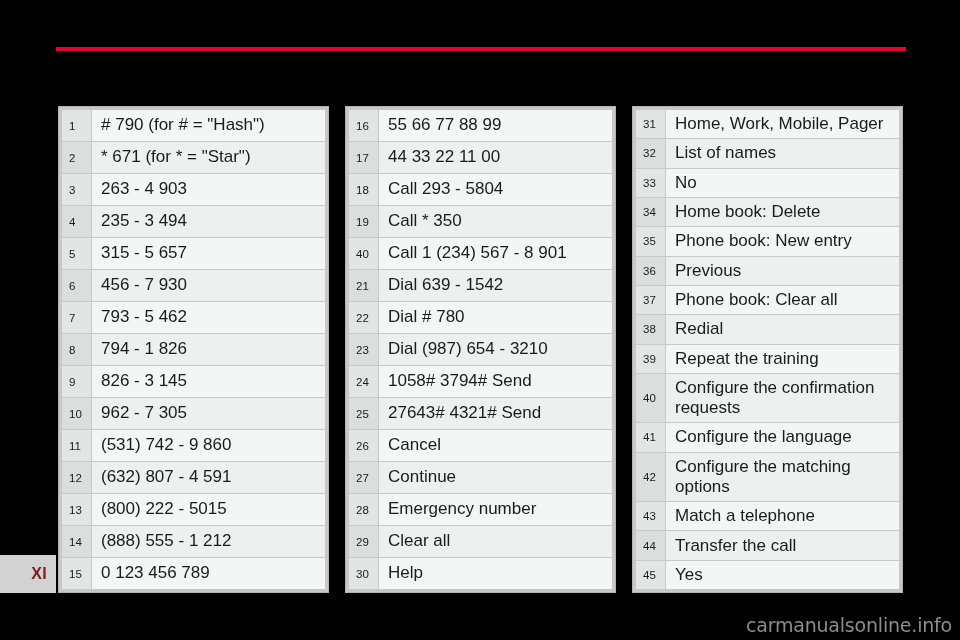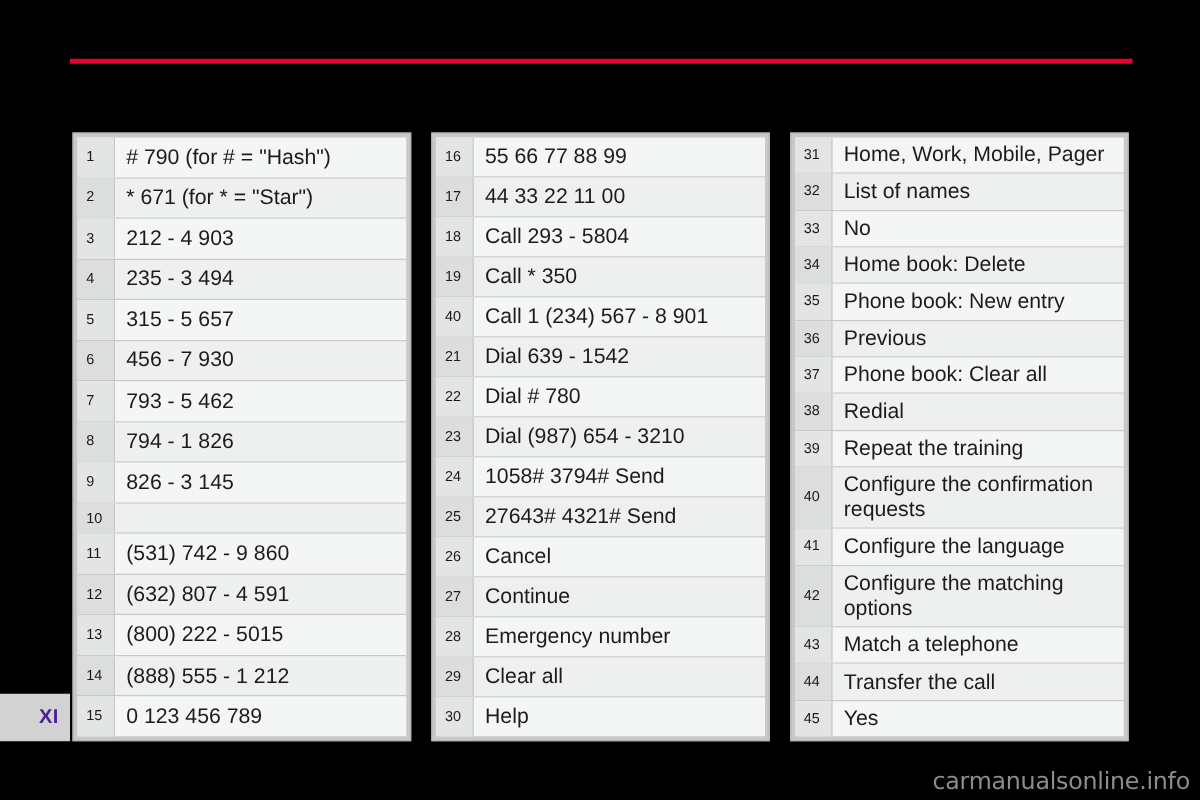--- a/index.html
+++ b/index.html
@@ -34,21 +34,21 @@
     width: 56px;
     height: 38px;
     background: #d2d2d2;
     display: flex;
     align-items: center;
     justify-content: flex-end;
     box-sizing: border-box;
     padding-right: 9px;
   }
   #page-tab .num {
-    color: #4c1d95;
+    color: #7f1d1d;
     font-size: 16px;
     font-weight: bold;
     letter-spacing: 0.3px;
   }
 
   
   #tables {
     position: absolute;
     left: 58px;
     top: 106px;
@@ -133,21 +133,21 @@
       <div class="row">
         <div class="idx">1</div>
         <div class="txt"># 790 (for # = "Hash")</div>
       </div>
       <div class="row alt">
         <div class="idx">2</div>
         <div class="txt">* 671 (for * = "Star")</div>
       </div>
       <div class="row">
         <div class="idx">3</div>
-        <div class="txt">212 - 4 903</div>
+        <div class="txt">263 - 4 903</div>
       </div>
       <div class="row alt">
         <div class="idx">4</div>
         <div class="txt">235 - 3 494</div>
       </div>
       <div class="row">
         <div class="idx">5</div>
         <div class="txt">315 - 5 657</div>
       </div>
       <div class="row alt">
@@ -161,20 +161,21 @@
       <div class="row alt">
         <div class="idx">8</div>
         <div class="txt">794 - 1 826</div>
       </div>
       <div class="row">
         <div class="idx">9</div>
         <div class="txt">826 - 3 145</div>
       </div>
       <div class="row alt">
         <div class="idx">10</div>
+        <div class="txt">962 - 7 305</div>
       </div>
       <div class="row">
         <div class="idx">11</div>
         <div class="txt">(531) 742 - 9 860</div>
       </div>
       <div class="row alt">
         <div class="idx">12</div>
         <div class="txt">(632) 807 - 4 591</div>
       </div>
       <div class="row">

